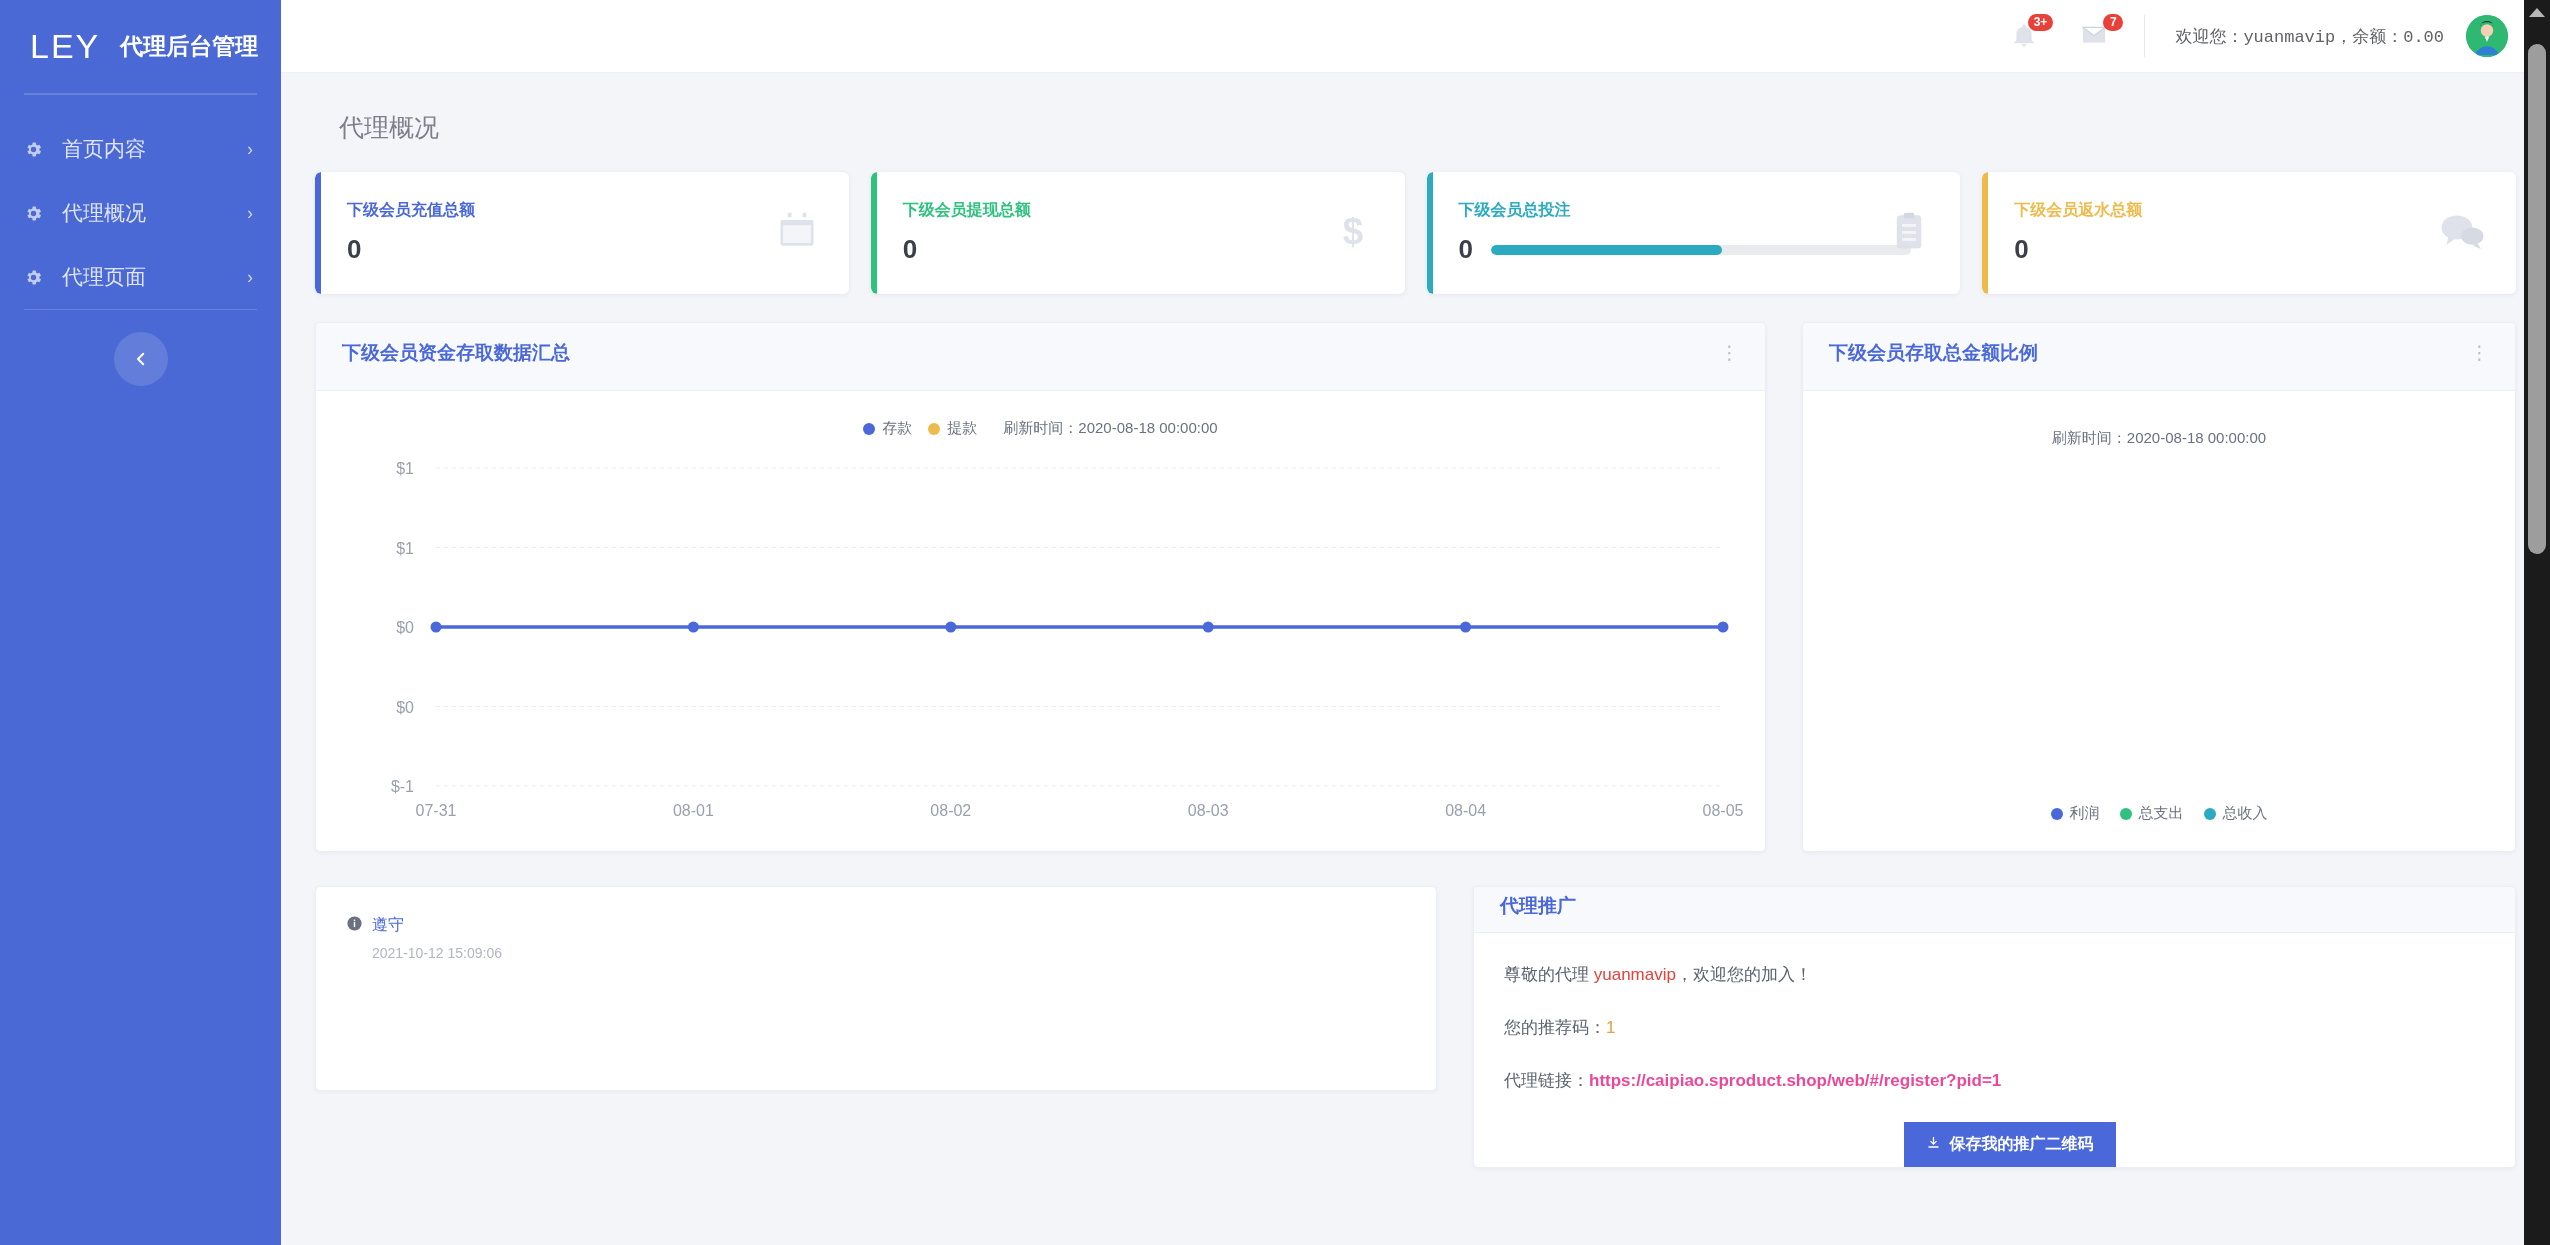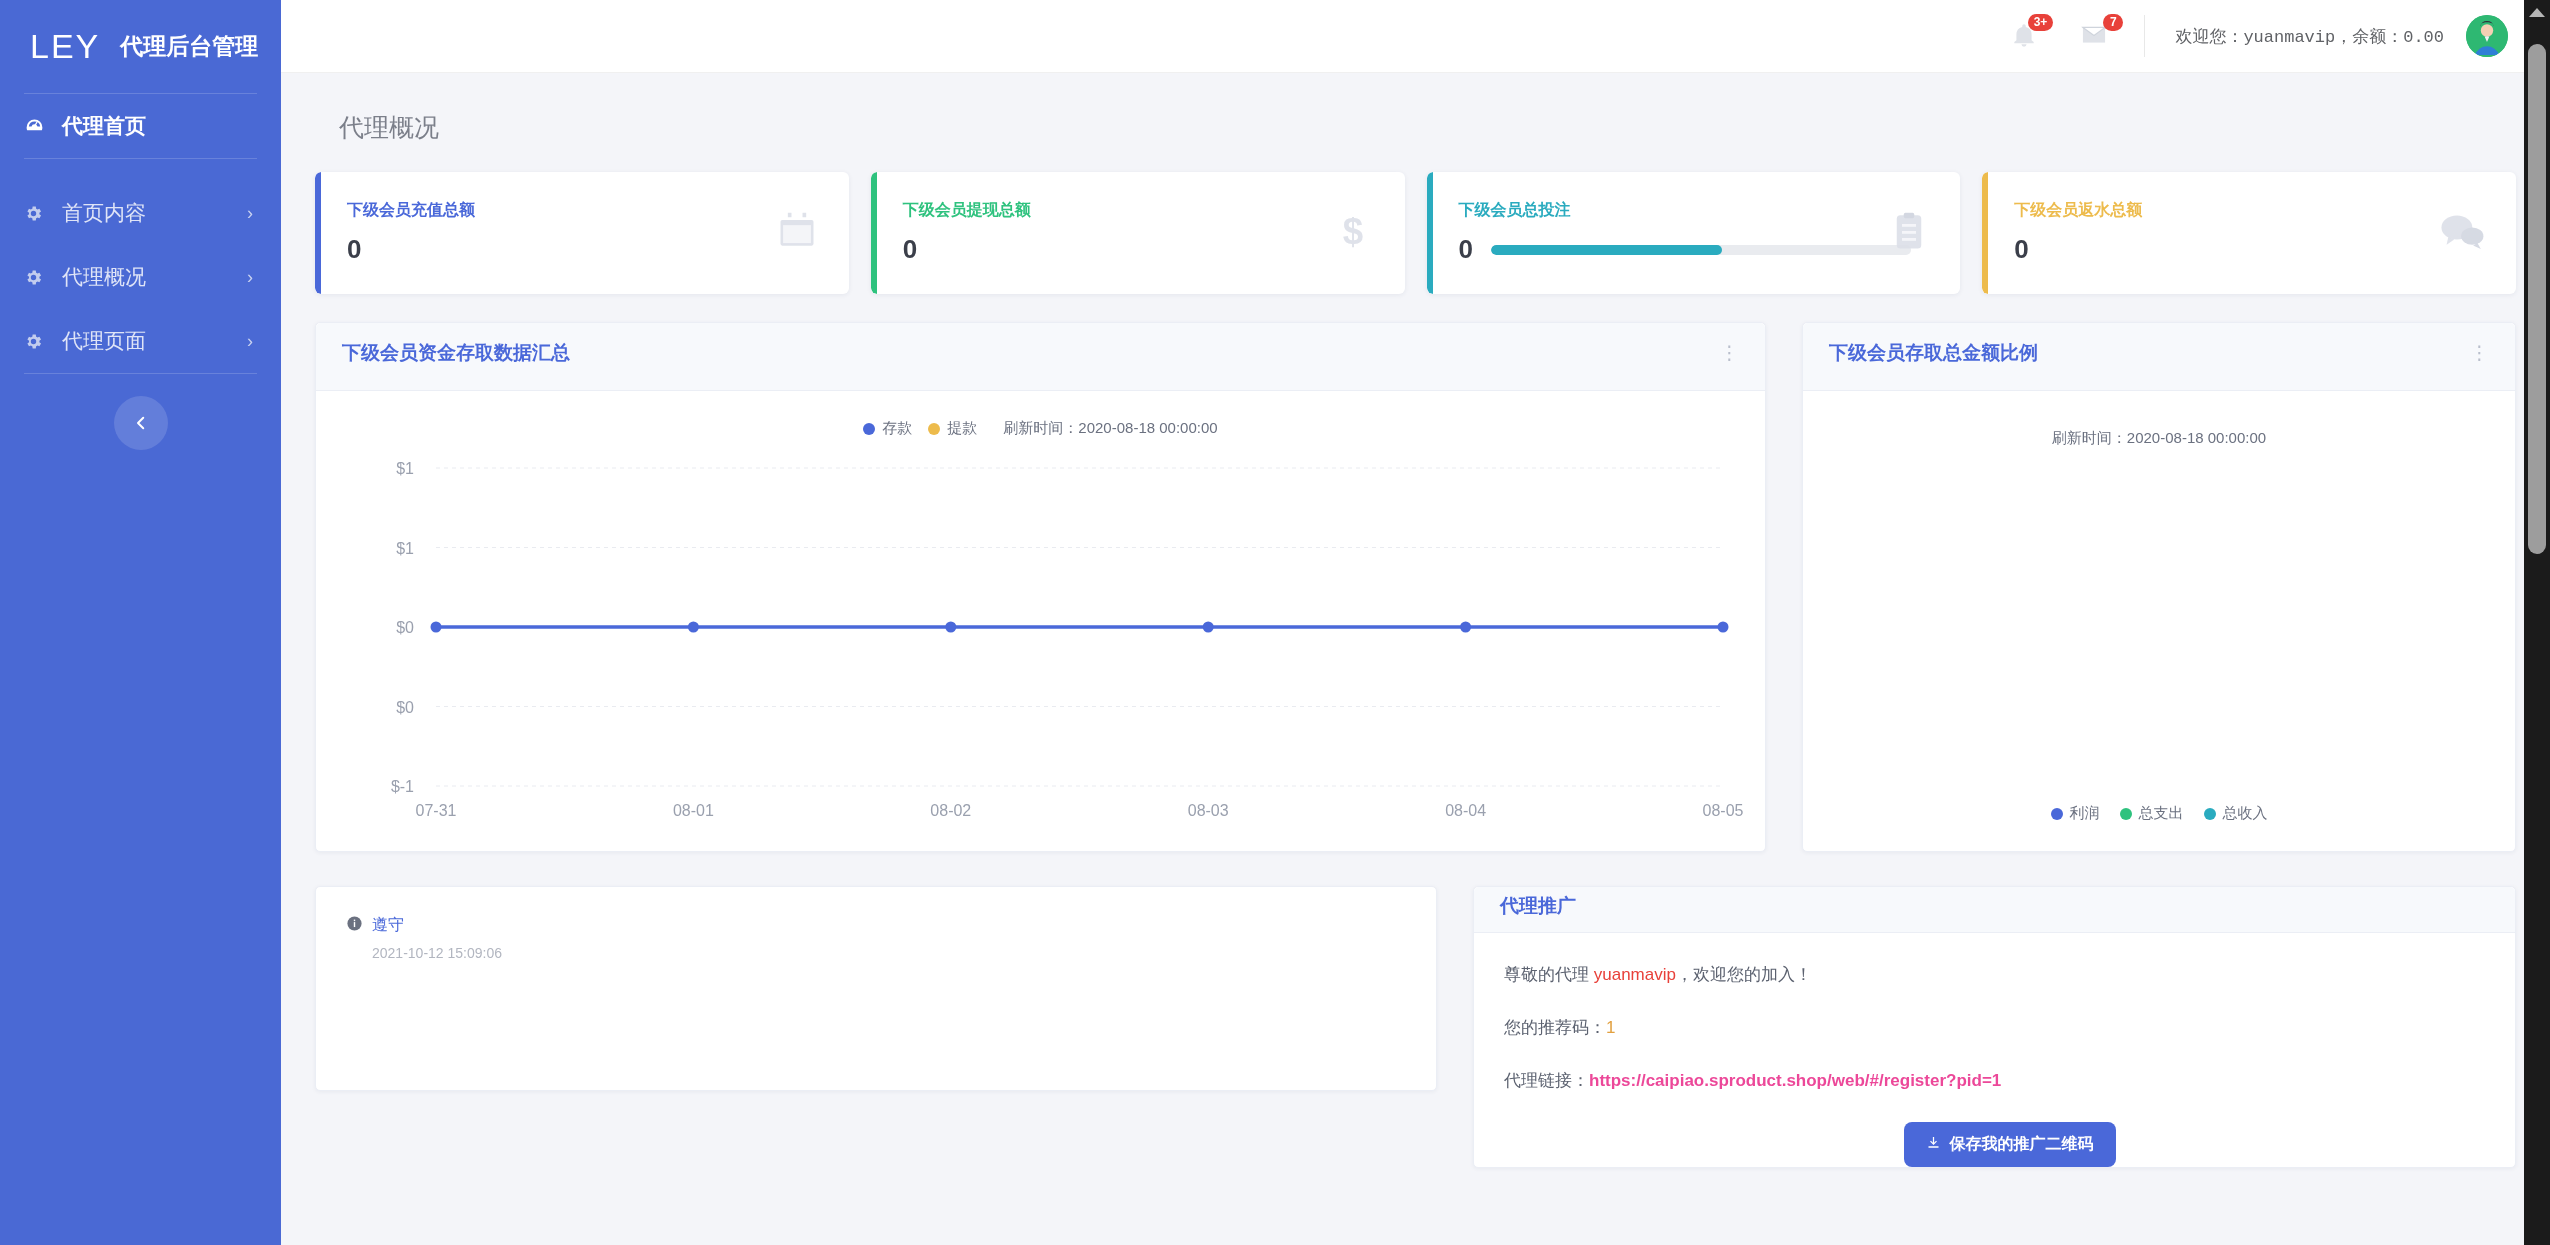--- a/index.html
+++ b/index.html
@@ -197,21 +197,21 @@
   .notice-time { font-size: 14px; color: #b2b6c0; margin-top: 9px; margin-left: 26px; }
 
   .promo-body { padding: 30px 0 0 30px; font-size: 17px; color: #5c6270; }
   .promo-row { margin-bottom: 30px; }
   .promo-user { color: #e8413a; }
   .promo-code { color: #e2a03f; }
   .promo-link { color: #ec4899; font-weight: bold; }
   .promo-btn-wrap { display: flex; justify-content: center; margin-top: 6px; }
   .promo-btn {
     background: #4a68d9; color: #fff;
-    border: none; border-radius: 8px;
+    border: none; border-radius: 0;
     font-size: 16px; font-weight: bold;
     padding: 12px 22px;
     display: flex; align-items: center; gap: 9px;
     cursor: pointer;
     font-family: "Liberation Sans", sans-serif;
   }
 
   
   .scrollbar {
     position: absolute; right: 0; top: 0; width: 26px; height: 1245px;
@@ -235,29 +235,20 @@
 
 <div id="root">
 
   <aside class="sidebar">
     <div class="brand">
       <span class="brand-logo">LEY</span>
       <span class="brand-title">代理后台管理</span>
     </div>
     <div class="side-divider"></div>
 
-    <div class="menu-item active">
-      <span class="m-icon">
-        <svg width="21" height="21" viewBox="0 0 24 24">
-            <path fill="#ffffff" d="M12 4a9 9 0 0 0-9 9 9 9 0 0 0 .6 3.2h16.8A9 9 0 0 0 21 13a9 9 0 0 0-9-9zm0 2.4a6.6 6.6 0 0 1 6.5 5.6h-3.1a3.5 3.5 0 0 0-1.5-1.9l1.6-2.7-1.3-.7-1.6 2.8A3.5 3.5 0 0 0 8.6 12H5.5A6.6 6.6 0 0 1 12 6.4z"></path>
-          </svg>
-      </span>
-      <span class="m-label">代理首页</span>
-      <span class="m-arrow"></span>
-    </div>
 
     <div class="side-divider"></div>
     <div style="height:22px"></div>
 
     <div class="menu-item">
       <span class="m-icon">
         <svg width="19" height="19" viewBox="0 0 24 24">
             <path fill="#c3cdee" d="M19.4 13a7.8 7.8 0 0 0 0-2l2.1-1.6-2-3.5-2.5 1a7.6 7.6 0 0 0-1.7-1l-.4-2.7h-4l-.4 2.7a7.6 7.6 0 0 0-1.7 1l-2.5-1-2 3.5L6.4 11a7.8 7.8 0 0 0 0 2l-2.1 1.6 2 3.5 2.5-1a7.6 7.6 0 0 0 1.7 1l.4 2.7h4l.4-2.7a7.6 7.6 0 0 0 1.7-1l2.5 1 2-3.5zM12 15.4A3.4 3.4 0 1 1 15.4 12 3.4 3.4 0 0 1 12 15.4z"></path>
           </svg>
       </span>

